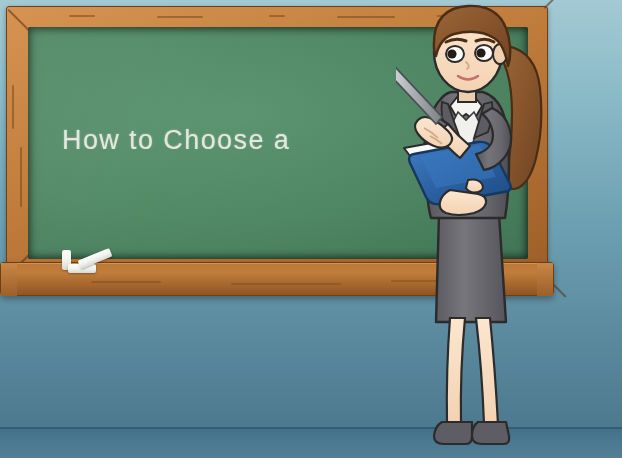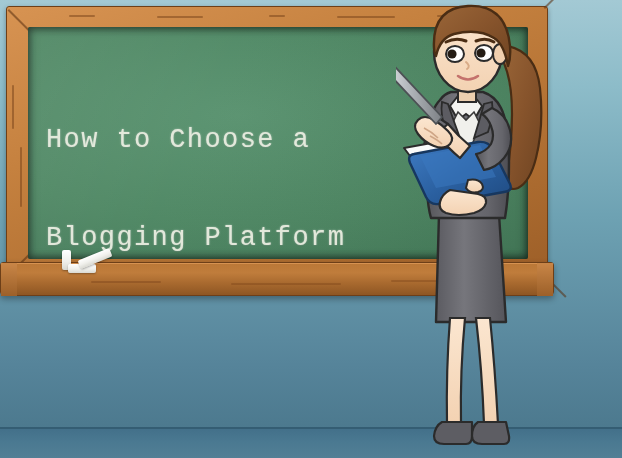--- a/index.html
+++ b/index.html
@@ -46,23 +46,23 @@
       radial-gradient(130% 110% at 42% 38%, #5a9370 0%, #4e8763 42%, #447a59 72%, #3b6d4f 100%);
     border-radius:2px;
     box-shadow:inset 0 3px 7px rgba(0,0,0,.34), inset 0 -3px 7px rgba(0,0,0,.30),
                inset 4px 0 8px rgba(0,0,0,.22), inset -4px 0 8px rgba(0,0,0,.22);
     overflow:hidden;
   }
   .board-sheen{position:absolute;inset:0;
     background:linear-gradient(115deg,rgba(255,255,255,.07) 0%,rgba(255,255,255,.02) 35%,rgba(0,0,0,.05) 100%);}
 
   .chalk-text{
-    position:absolute;left:18px;top:40px;width:330px;
+    position:absolute;left:34px;top:40px;width:330px;
     color:#eef0e4;
-    font-family:Liberation Mono, monospace;
+    font-family:Liberation Sans, sans-serif;
     font-size:27px;line-height:49px;font-weight:400;
     letter-spacing:1.4px;
     text-shadow:0 0 2px rgba(255,255,255,.55),0 1px 2px rgba(0,0,0,.18);
     opacity:.93;
     white-space:pre-line;
   }
   .chalk-text .l1{display:block;}
   .chalk-text .l2{display:block;}
 
   
@@ -104,21 +104,20 @@
       <div class="grain" style="left:330px;top:9px;width:58px;"></div>
       <div class="grain" style="left:430px;top:8px;width:40px;"></div>
       <div class="grain" style="left:5px;top:78px;width:2px;height:44px;"></div>
       <div class="grain" style="left:13px;top:140px;width:2px;height:60px;"></div>
       <div class="grain" style="right:8px;top:92px;width:2px;height:52px;"></div>
 
       <div class="board">
         <div class="board-sheen"></div>
         <div class="chalk-text">
           <span class="l1">How to Choose a</span>
-          <span class="l2">Blogging Platform</span>
         </div>
       </div>
     </div>
 
     <div class="tray">
       <div class="tray-top"></div>
       <div class="tray-ends" style="left:0;"></div>
       <div class="tray-ends" style="right:0;"></div>
       <div class="grain" style="left:90px;top:18px;width:70px;background:rgba(120,66,24,.4);"></div>
       <div class="grain" style="left:230px;top:20px;width:110px;background:rgba(120,66,24,.38);"></div>

